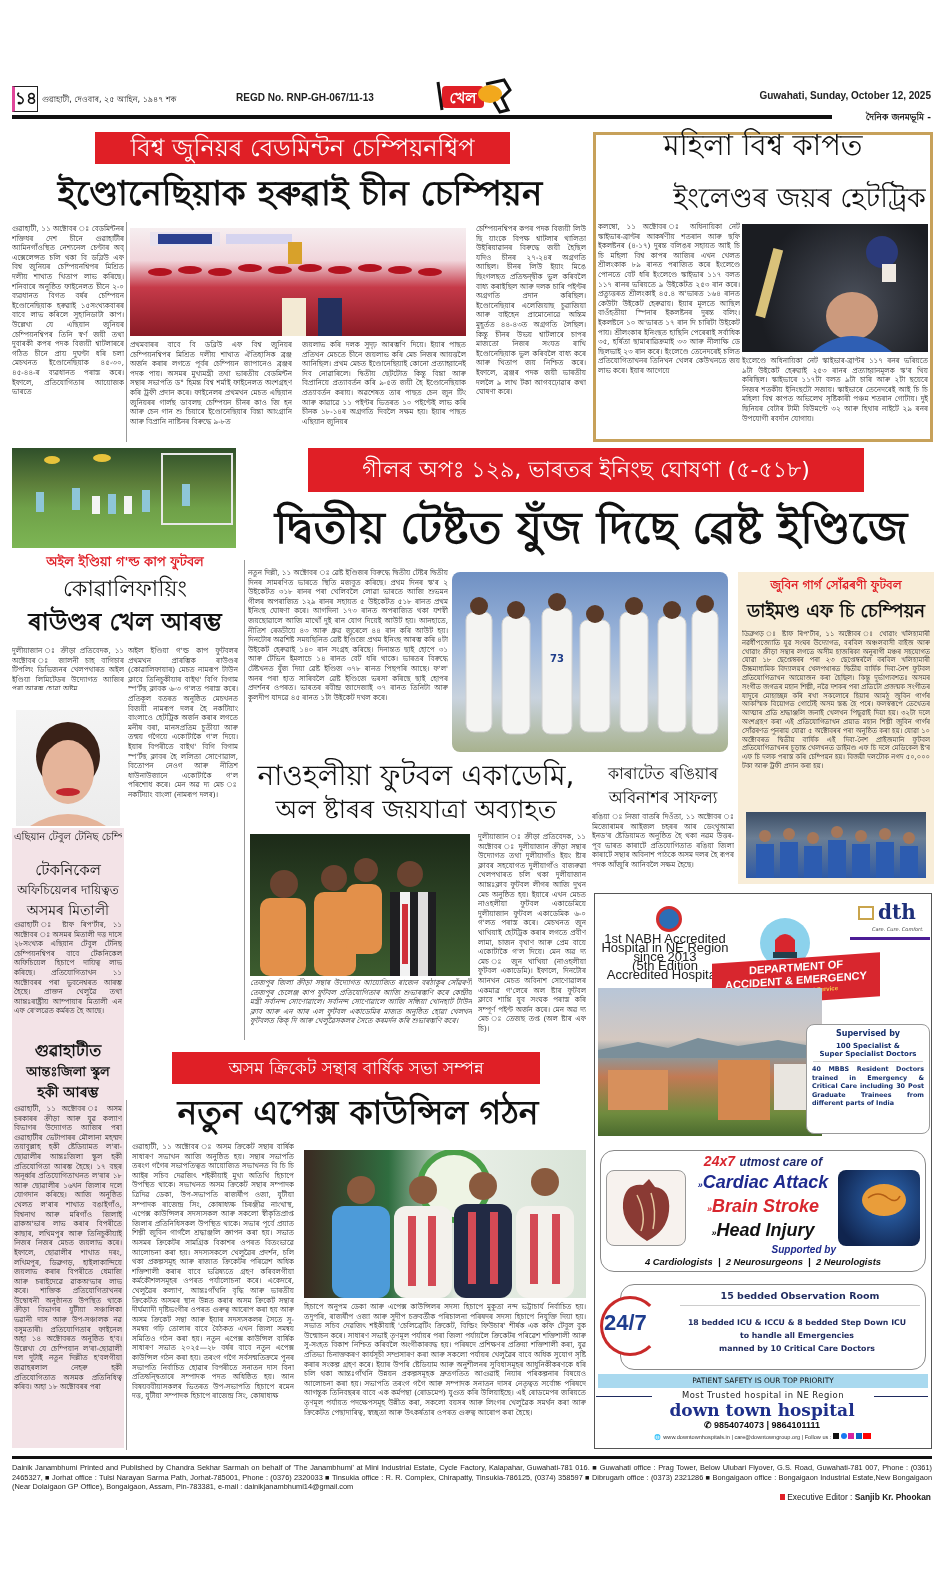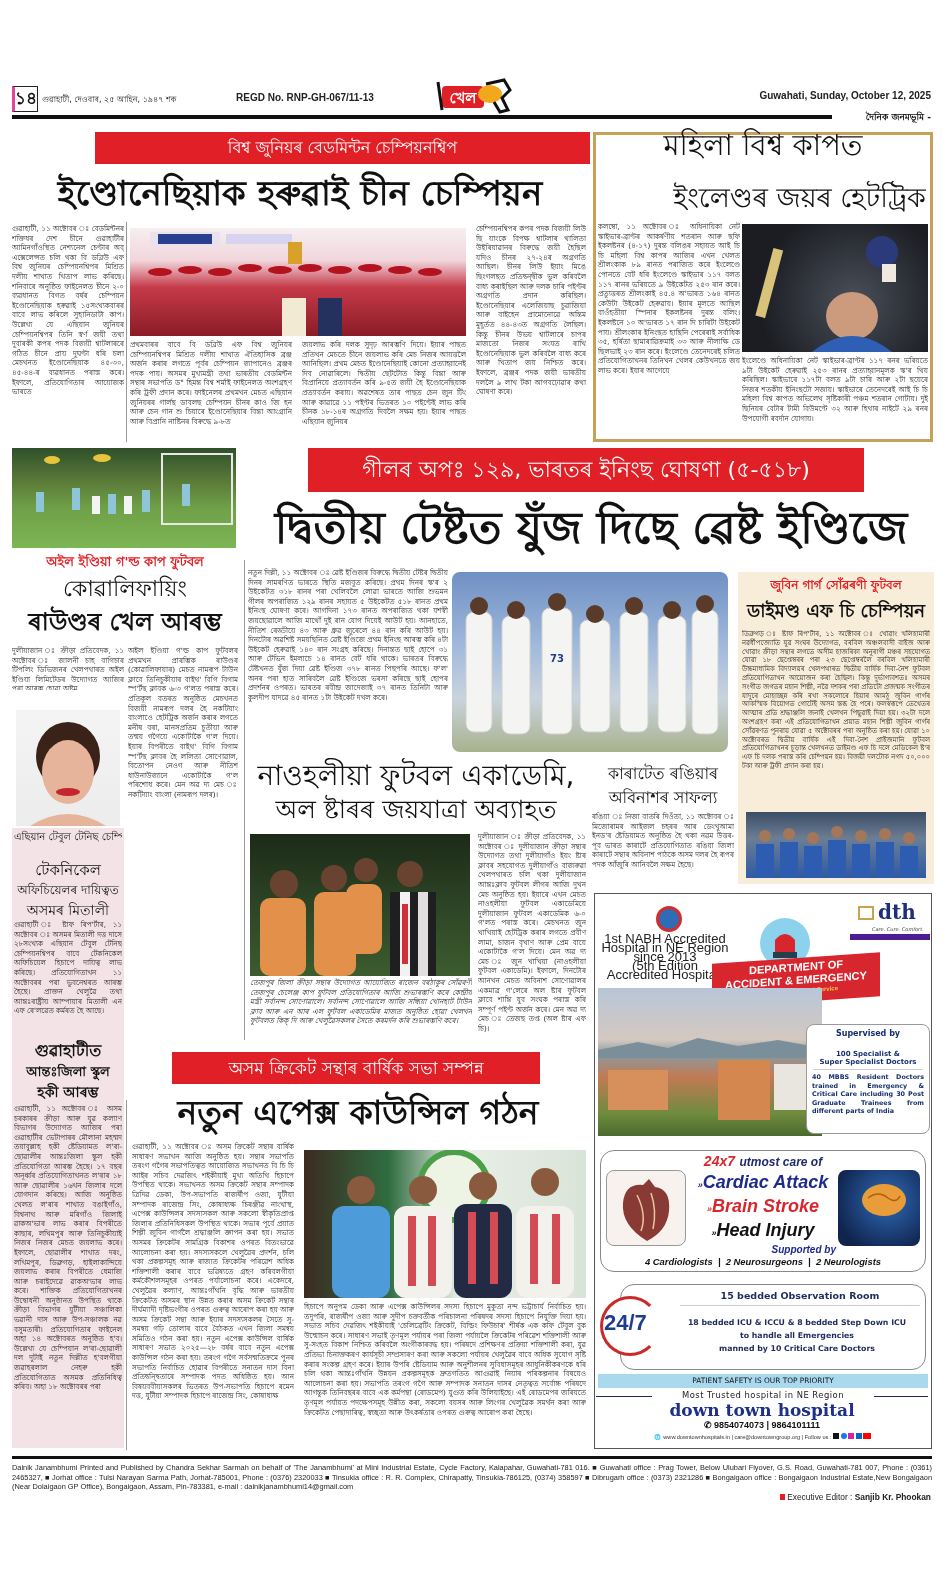--- a/index.html
+++ b/index.html
@@ -32,21 +32,21 @@
     <ellipse cx="62" cy="18" rx="12" ry="9" fill="#f2a81d"></ellipse>
     <path d="M58 8 L76 4 L82 14 L74 22 L80 34 L72 36 L66 26" stroke="#111" stroke-width="3" fill="none"></path>
     <path d="M10 6 L14 34" stroke="#111" stroke-width="3"></path>
     <text x="35" y="27" fill="#fff" font-size="15" font-weight="bold" text-anchor="middle" font-family="DejaVu Sans, sans-serif">খেল</text>
   </svg>
 </div>
 <div class="abs" id="hdr-date-en">Guwahati, Sunday, October 12, 2025</div>
 <div class="abs" id="hdr-rule"></div>
 <div class="abs" id="hdr-brand">দৈনিক জনমভূমি -</div>
 
-<div class="abs redbar" style="left:95px;top:132px;width:495px;height:32px;font-size:16px;line-height:32px;">বিশ্ব জুনিয়ৰ বেডমিন্টন চেম্পিয়নশ্বিপ</div>
+<div class="abs redbar" style="left:95px;top:132px;width:415px;height:32px;font-size:24px;line-height:32px;">বিশ্ব জুনিয়ৰ বেডমিন্টন চেম্পিয়নশ্বিপ</div>
 <div class="abs head" style="left:10px;top:168px;width:580px;height:50px;font-size:34px;line-height:50px;">ইণ্ডোনেছিয়াক হৰুৱাই চীন চেম্পিয়ন</div>
 <div class="abs txt" style="left:12px;top:224px;width:112px;height:216px;">গুৱাহাটী, ১১ অক্টোবৰ ঃ বেডমিন্টনৰ শক্তিধৰ দেশ চীনে গুৱাহাটীৰ আমিনগাঁওস্থিত নেশ্যনেল চেণ্টাৰ অব্ এক্সেলেন্সত চলি থকা বি ডব্লিউ এফ বিশ্ব জুনিয়ৰ চেম্পিয়নশ্বিপৰ মিশ্রিত দলীয় শাখাত খিতাপ লাভ কৰিছে। শনিবাৰে অনুষ্ঠিত ফাইনেলত চীনে ২-০ ব্যৱধানত বিগত বৰ্ষৰ চেম্পিয়ন ইণ্ডোনেছিয়াক হৰুৱাই ১৫সংখ্যকবাৰৰ বাবে লাভ কৰিলে সুহানিডাটা কাপ। উল্লেখ্য যে এছিয়ান জুনিয়ৰ চেম্পিয়নশ্বিপৰ তিনি স্বৰ্ণ জয়ী তথা দুবাৰকী কপৰ পদক বিজয়ী শ্বাটলাৰৰে গঠিত চীনে প্ৰায় দুঘণ্টা ধৰি চলা মেচখনত ইণ্ডোনেছিয়াক ৪৫-৩০, ৪৫-৪৪-ৰ ব্যৱধানত পৰাস্ত কৰে। ইফালে, প্ৰতিযোগিতাৰ আয়োজক ভাৰতে</div>
 <div class="abs photo" style="left:130px;top:228px;width:336px;height:108px;background:linear-gradient(180deg,#f6eef0 0%,#f1d6dc 30%,#c63a49 55%,#8a1b26 100%);">
   <svg width="336" height="108">
     <rect x="20" y="4" width="70" height="14" fill="#e9e2ee"></rect>
     <rect x="28" y="6" width="54" height="10" fill="#2b3f8f"></rect>
     <rect x="96" y="6" width="66" height="10" fill="#d6d4ef"></rect>
     <g fill="#b3121f">
       <ellipse cx="30" cy="44" rx="12" ry="4"></ellipse>
         <ellipse cx="60" cy="42" rx="12" ry="4"></ellipse>
@@ -253,21 +253,21 @@
   <div>(5th Edition Accredited Hospital)</div>
 </div>
 
 <div class="abs" style="left:760px;top:918px;width:50px;height:50px;border-radius:50%;background:#8cd2ec;">
   <svg width="50" height="50">
     <path d="M15 34 L15 22 Q25 10 35 22 L35 34 Z" fill="#d8262e"></path>
     <rect x="13" y="34" width="24" height="6" fill="#23404c"></rect>
   </svg>
 </div>
 
-<div class="abs" style="left:850px;top:900px;width:80px;height:40px;background:#fff;border-bottom:6px solid #4c1d95;">
+<div class="abs" style="left:850px;top:900px;width:80px;height:40px;background:#fff;border-bottom:3px solid #4c1d95;">
   <div style="position:absolute;left:8px;top:6px;width:16px;height:14px;border:2px solid #c9a44c;background:#fff;"></div>
   <div style="position:absolute;left:28px;top:0;font-family:'DejaVu Serif',serif;font-weight:bold;font-size:20px;color:#1d2f7a;">dth</div>
   <div style="position:absolute;left:22px;top:26px;font-size:5px;font-style:italic;color:#444;">Care. Cure. Comfort.</div>
 </div>
 
 <div class="abs" style="left:712px;top:958px;width:168px;height:44px;background:#d8262e;transform:skewY(-4deg);text-align:center;color:#fff;font-family:'Liberation Sans',sans-serif;font-weight:bold;">
   <div style="font-size:11px;line-height:13px;padding-top:3px;">DEPARTMENT OF</div>
   <div style="font-size:11px;line-height:13px;">ACCIDENT &amp; EMERGENCY</div>
   <div style="font-size:6px;line-height:9px;color:#f6d44c;">30 years of dedicated Service</div>
 </div>
@@ -276,21 +276,21 @@
   <svg width="224" height="148">
     <path d="M0 62 L40 54 L70 60 L100 50 L140 58 L180 52 L224 60 L224 70 L0 70Z" fill="#7b8f9a"></path>
     <rect x="10" y="82" width="60" height="40" fill="#d7905c"></rect>
     <rect x="120" y="72" width="52" height="60" fill="#d4884f"></rect>
     <rect x="176" y="76" width="34" height="46" fill="#e9e5df"></rect>
   </svg>
 </div>
 
 <div class="abs" style="left:806px;top:1024px;width:124px;height:110px;border:1px solid #999;border-radius:8px;background:#fff;font-family:'DejaVu Sans',sans-serif;color:#16306e;text-align:center;">
   <div style="font-size:8px;font-weight:bold;padding-top:4px;">Supervised by</div>
-  <div style="font-size:7px;font-weight:bold;margin-top:12px;">100 Specialist &amp;</div>
+  <div style="font-size:7px;font-weight:bold;margin-top:4px;">100 Specialist &amp;</div>
   <div style="font-size:7px;font-weight:bold;border-bottom:1px solid #ccc;padding-bottom:3px;margin:0 6px;">Super Specialist Doctors</div>
   <div style="font-size:6.4px;line-height:8.6px;font-weight:bold;text-align:justify;padding:3px 5px 0;">40 MBBS Resident Doctors trained in Emergency &amp; Critical Care including 30 Post Graduate Trainees from different parts of India</div>
 </div>
 
 <div class="abs" style="left:600px;top:1150px;width:326px;height:122px;border:1px solid #888;border-radius:14px;"></div>
 <div class="abs" style="left:606px;top:1170px;width:80px;height:76px;border:1px solid #999;border-radius:8px;background:#f7f2ee;">
   <svg width="80" height="76">
     <path d="M40 70 Q14 54 16 32 Q18 12 36 14 L42 8 L48 16 Q64 18 62 40 Q60 60 40 70Z" fill="#8a3a34"></path>
     <path d="M30 24 Q40 44 34 60 M44 22 Q50 40 46 58" stroke="#e6c7a0" stroke-width="1.5" fill="none"></path>
   </svg>

